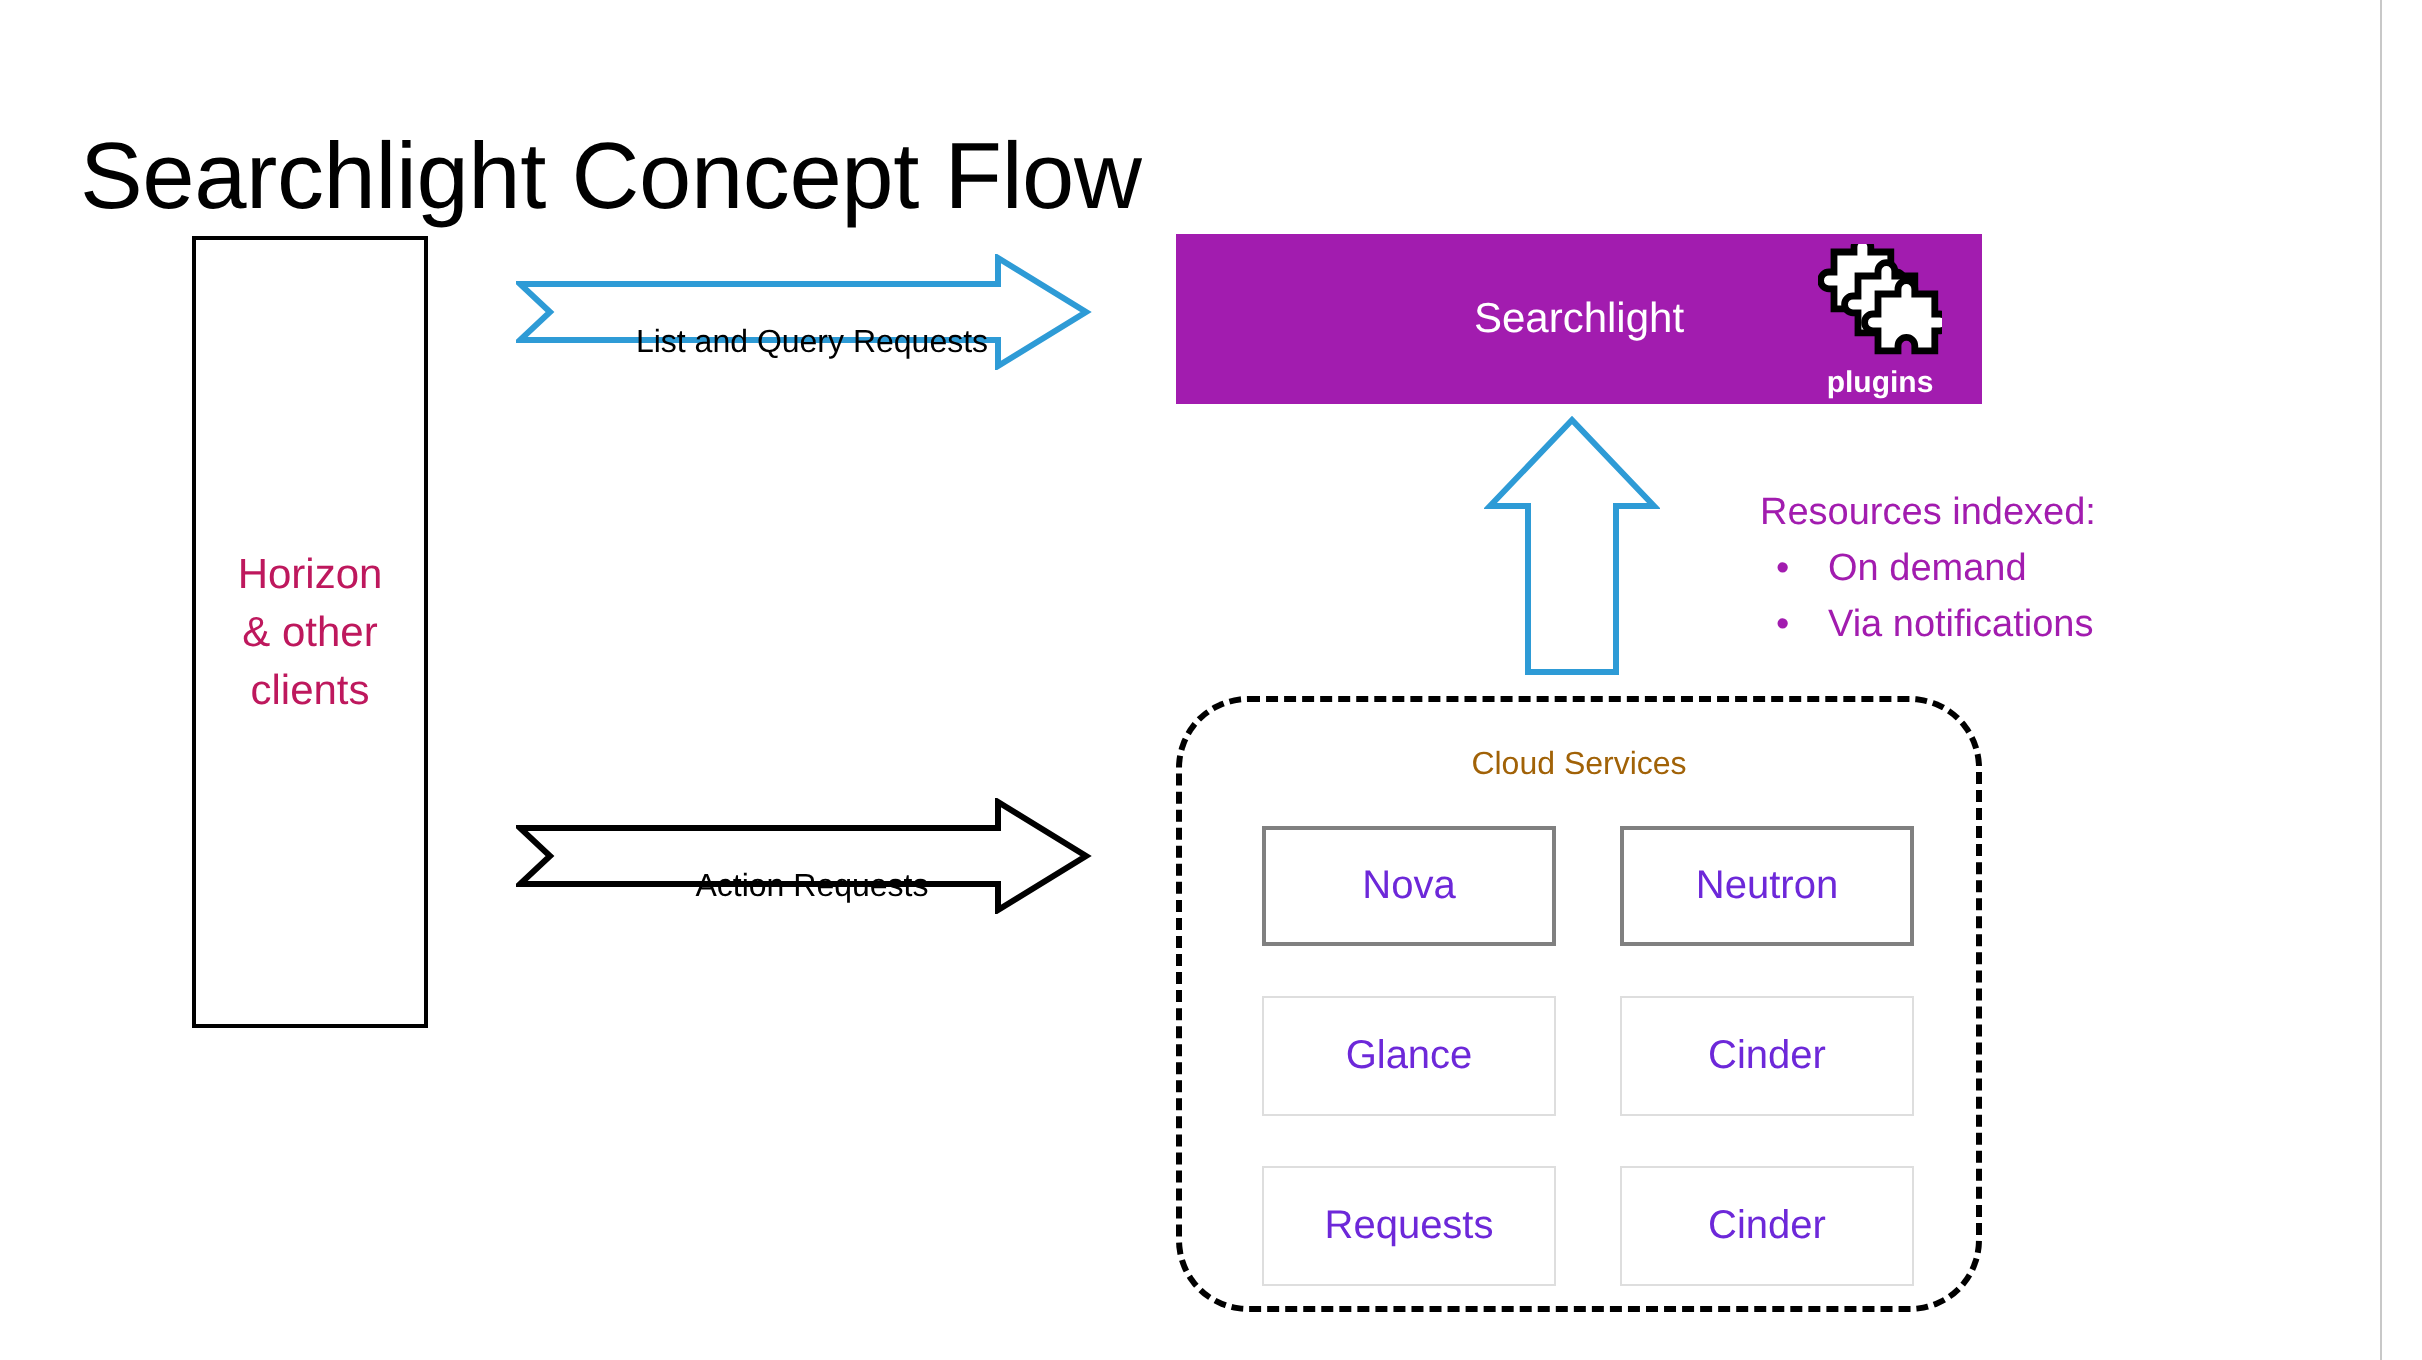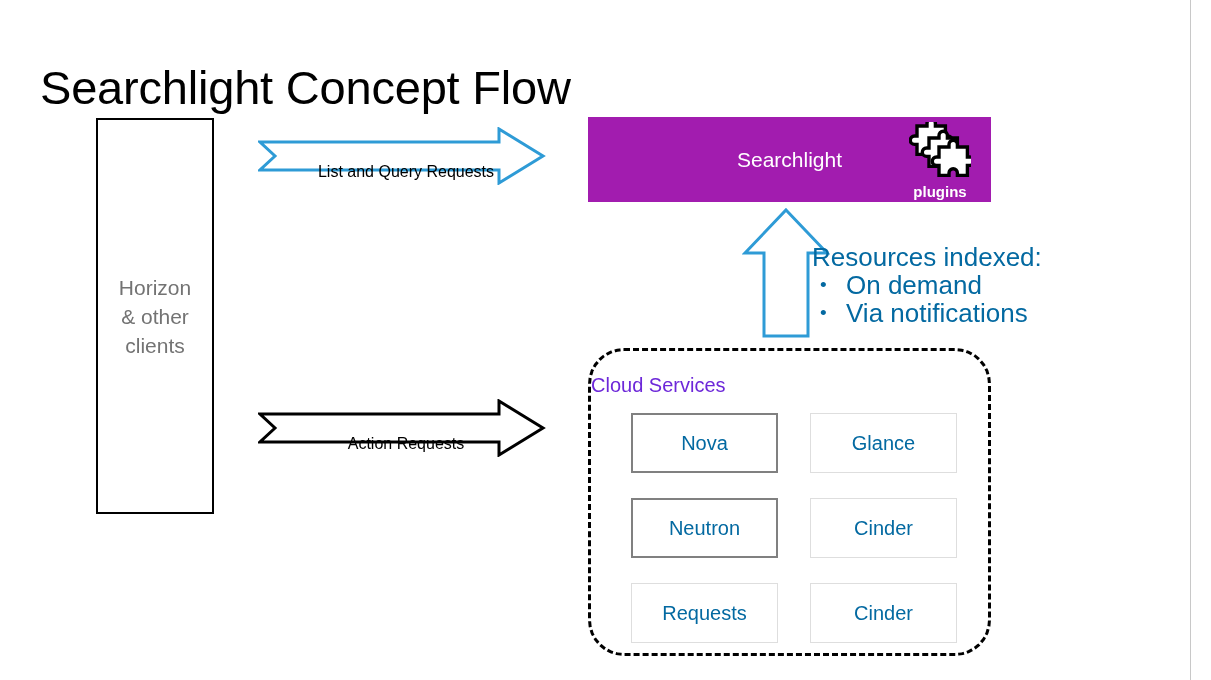--- a/index.html
+++ b/index.html
@@ -50,21 +50,21 @@
     border: 2px solid #000000;
     box-sizing: border-box;
     display: flex;
     align-items: center;
     justify-content: center;
   }
   .clients-text {
     font-size: 21px;
     line-height: 29px;
     text-align: center;
-    color: #737373;
+    color: #be185d;
   }
 
   
   .flow-arrow {
     position: absolute;
   }
   .flow-arrow svg {
     display: block;
   }
   .flow-arrow-label {
@@ -141,26 +141,26 @@
     left: 742px;
     top: 207px;
     width: 88px;
     height: 132px;
   }
   .up-arrow svg { display: block; }
 
   
   .resources-note {
     position: absolute;
-    left: 812px;
+    left: 880px;
     top: 243px;
     width: 250px;
-    font-size: 26px;
+    font-size: 19px;
     line-height: 28px;
-    color: #0369a1;
+    color: #a21caf;
   }
   .resources-note .note-heading { display: block; white-space: nowrap; }
   .resources-note ul {
     margin: 0;
     padding: 0;
     list-style: none;
   }
   .resources-note li {
     position: relative;
     padding-left: 34px;
@@ -184,41 +184,42 @@
     height: 308px;
     border: 3px dashed #000000;
     border-radius: 36px;
     box-sizing: border-box;
   }
   .cloud-services-title {
     position: absolute;
     left: 0;
     top: 23px;
     width: 100%;
-    font-size: 20px;
-    color: #6d28d9;
+    text-align: center;
+    font-size: 16px;
+    color: #a16207;
   }
   .service-grid {
     position: absolute;
     left: 40px;
     top: 62px;
     width: 326px;
     display: grid;
     grid-template-columns: 147px 147px;
     column-gap: 32px;
     row-gap: 25px;
   }
   .service-box {
     height: 60px;
     background: #ffffff;
     display: flex;
     align-items: center;
     justify-content: center;
     font-size: 20px;
-    color: #0369a1;
+    color: #6d28d9;
     box-sizing: border-box;
   }
   .service-box.strong { border: 2px solid #808080; }
   .service-box.faint  { border: 1px solid #dedede; }
 </style>
 </head>
 <body>
 
 <div class="slide-edge"></div>
 
@@ -273,19 +274,19 @@
   <ul>
     <li>On demand</li>
     <li>Via notifications</li>
   </ul>
 </div>
 
 <div class="cloud-services">
   <div class="cloud-services-title">Cloud Services</div>
   <div class="service-grid">
     <div class="service-box strong">Nova</div>
+    <div class="service-box strong">Neutron</div>
     <div class="service-box faint">Glance</div>
-    <div class="service-box strong">Neutron</div>
     <div class="service-box faint">Cinder</div>
     <div class="service-box faint">Requests</div>
     <div class="service-box faint">Cinder</div>
   </div>
 </div>
 
 </body></html>

